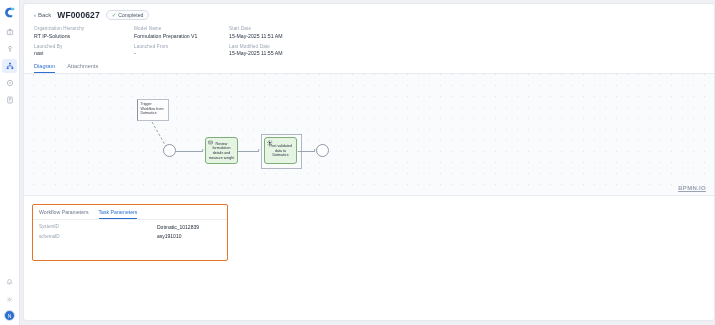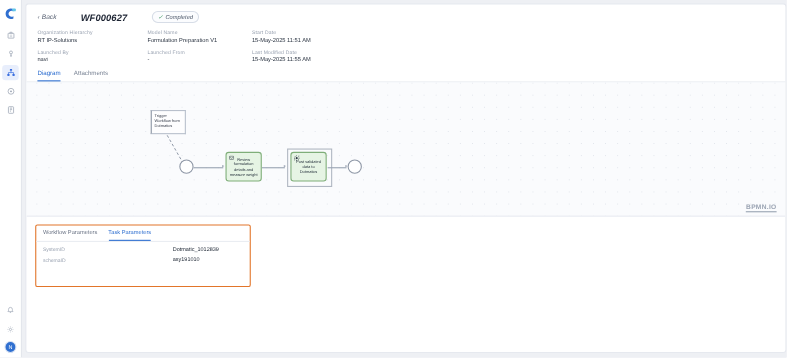--- a/index.html
+++ b/index.html
@@ -43,21 +43,21 @@
     position: absolute; left: 20px; top: 0; right: 0; bottom: 0;
     background: #eef0f4; padding: 3px 4px 0 3px;
   }
   .card {
     background: #ffffff; border-radius: 3px; width: 692px; height: 318px;
     border: 1px solid #e6e9ef; position: relative; overflow: hidden;
   }
 
   
   .hdr { padding: 6px 10px 0 10px; }
-  .hdr-top { display: flex; align-items: center; gap: 22px; font-style: italic; }
+  .hdr-top { display: flex; align-items: center; gap: 6px; }
   .back-link {
     display: flex; align-items: center; gap: 2px;
     font-size: 6px; color: #5a6374;
   }
   .chev { font-size: 6px; line-height: 1; color: #5a6374; }
   .wf-id { font-size: 8.5px; font-weight: bold; color: #1d2433; letter-spacing: .1px; }
   .badge {
     display: inline-flex; align-items: center; gap: 2px;
     border: 1px solid #d7dde7; border-radius: 8px;
     padding: 1px 5px; font-size: 5.2px; color: #4a5costa; color: #4b5668;

